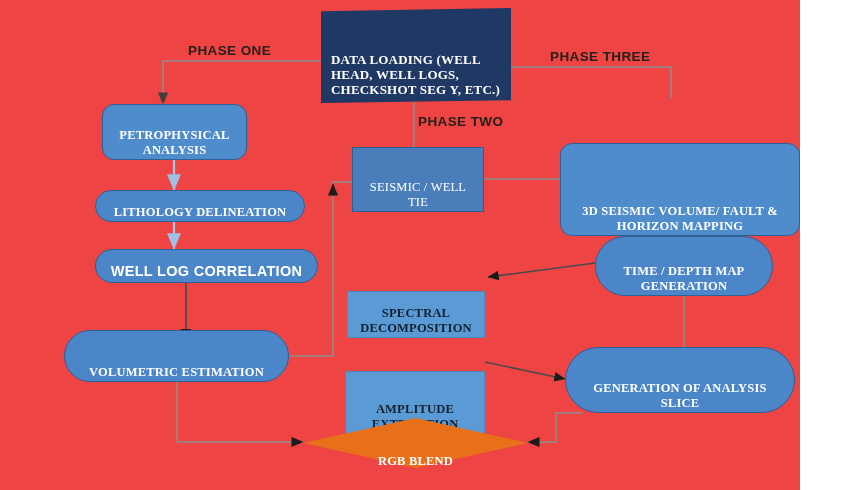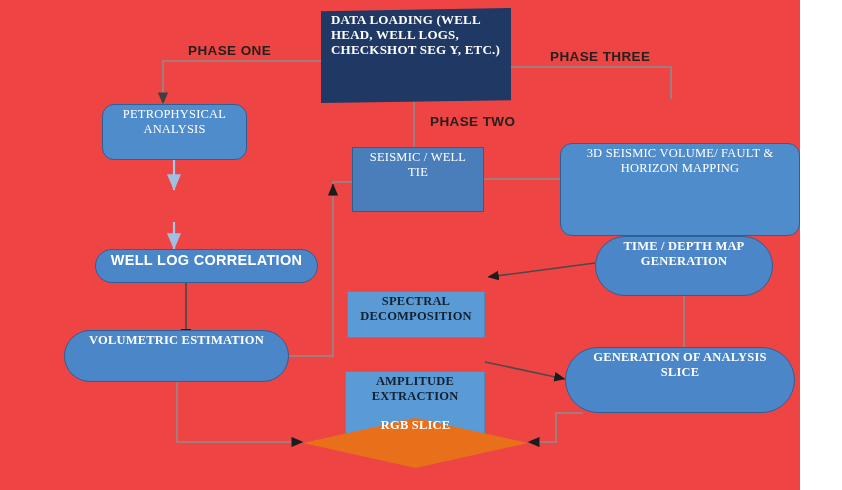--- a/index.html
+++ b/index.html
@@ -21,21 +21,21 @@
   .edges {
     position: absolute;
     left: 0; top: 0;
     width: 842px;
     height: 490px;
     pointer-events: none;
   }
   .node {
     position: absolute;
     display: flex;
-    align-items: flex-start;
+    align-items: flex-end;
     justify-content: center;
     text-align: center;
     box-sizing: border-box;
     line-height: 1.16;
     letter-spacing: 0.2px;
   }
 
   
   .n-data {
     background: #1f3864;
@@ -45,21 +45,21 @@
     text-align: left;
     justify-content: flex-start;
     padding: 4px 10px 6px 10px;
     clip-path: polygon(0% 3.5%, 100% 0%, 100% 97%, 0% 100%);
   }
   .n-rounded {
     background: #4f8ccc;
     border: 1.4px solid #2e5f96;
     border-radius: 12px;
     color: #ffffff;
-    font-weight: normal;
+    font-weight: bold;
     font-size: 12.5px;
     padding: 2px 8px;
   }
   .n-stadium {
     background: #4a86c8;
     border: 1.4px solid #2e5f96;
     border-radius: 999px;
     color: #ffffff;
     font-weight: bold;
     font-size: 12.5px;
@@ -162,31 +162,34 @@
     <path d="M416,298 L416,331" fill="none" stroke="#8c8c8c" stroke-width="1.6"></path>
 
     <path d="M485,362 L565,379" fill="none" stroke="#4a4a4a" stroke-width="1.5" marker-end="url(#arrowDark)"></path>
 
     <path d="M415,394 L415,418" fill="none" stroke="#a9c8e8" stroke-width="2.2" marker-end="url(#arrowBlue)"></path>
 
     <path d="M583,413 L556,413 L556,442 L528,442" fill="none" stroke="#8c8c8c" stroke-width="1.6" marker-end="url(#arrowDark)"></path>
   </svg>
 
   <div class="phase-label" style="left:188px; top:43px;">PHASE ONE</div>
-  <div class="phase-label" style="left:430px; top:114px;">PHASE TWO</div>
+  <div class="phase-label" style="left:418px; top:114px;">PHASE TWO</div>
   <div class="phase-label" style="left:550px; top:49px;">PHASE THREE</div>
 
   <div class="node n-data" style="left:321px; top:8px; width:190px; height:95px;">
     <span>DATA LOADING (WELL HEAD, WELL LOGS, CHECKSHOT SEG Y, ETC.)</span>
   </div>
 
   <div class="node n-rounded" style="left:102px; top:104px; width:145px; height:56px;">
     <span>PETROPHYSICAL ANALYSIS</span>
   </div>
 
+  <div class="node n-stadium" style="left:95px; top:190px; width:210px; height:32px;">
+    <span>LITHOLOGY DELINEATION</span>
+  </div>
 
   <div class="node n-stadium sans" style="left:95px; top:249px; width:223px; height:34px;">
     <span>WELL LOG CORRELATION</span>
   </div>
 
   <div class="node n-stadium" style="left:64px; top:330px; width:225px; height:52px;">
     <span>VOLUMETRIC ESTIMATION</span>
   </div>
 
   <div class="node n-box-dark" style="left:352px; top:147px; width:132px; height:65px;">
@@ -208,16 +211,16 @@
   <div class="node n-stadium" style="left:595px; top:236px; width:178px; height:60px;">
     <span>TIME / DEPTH MAP GENERATION</span>
   </div>
 
   <div class="node n-stadium" style="left:565px; top:347px; width:230px; height:66px;">
     <span>GENERATION OF ANALYSIS SLICE</span>
   </div>
 
   <div class="node n-diamond" style="left:303px; top:418px; width:225px; height:50px;">
     <div class="diamond-shape"></div>
-    <span>RGB SLICE</span>
+    <span>RGB BLEND</span>
   </div>
 
 </div>
 
 </body></html>

